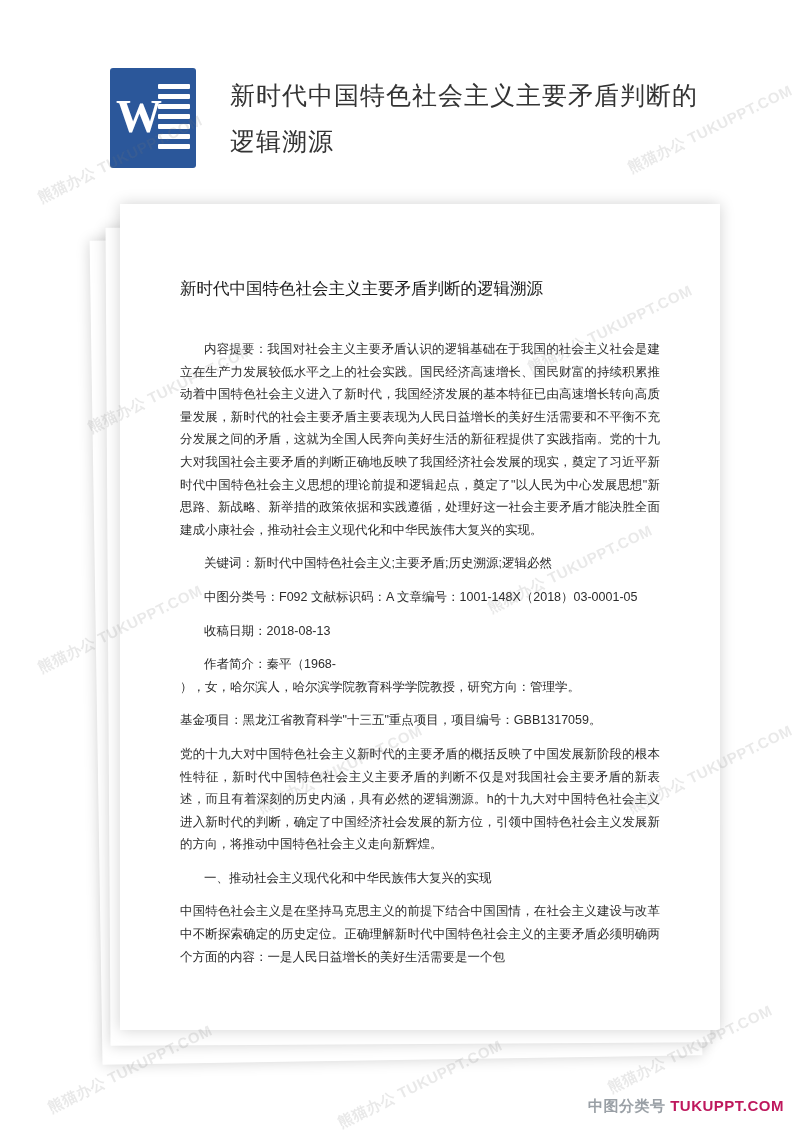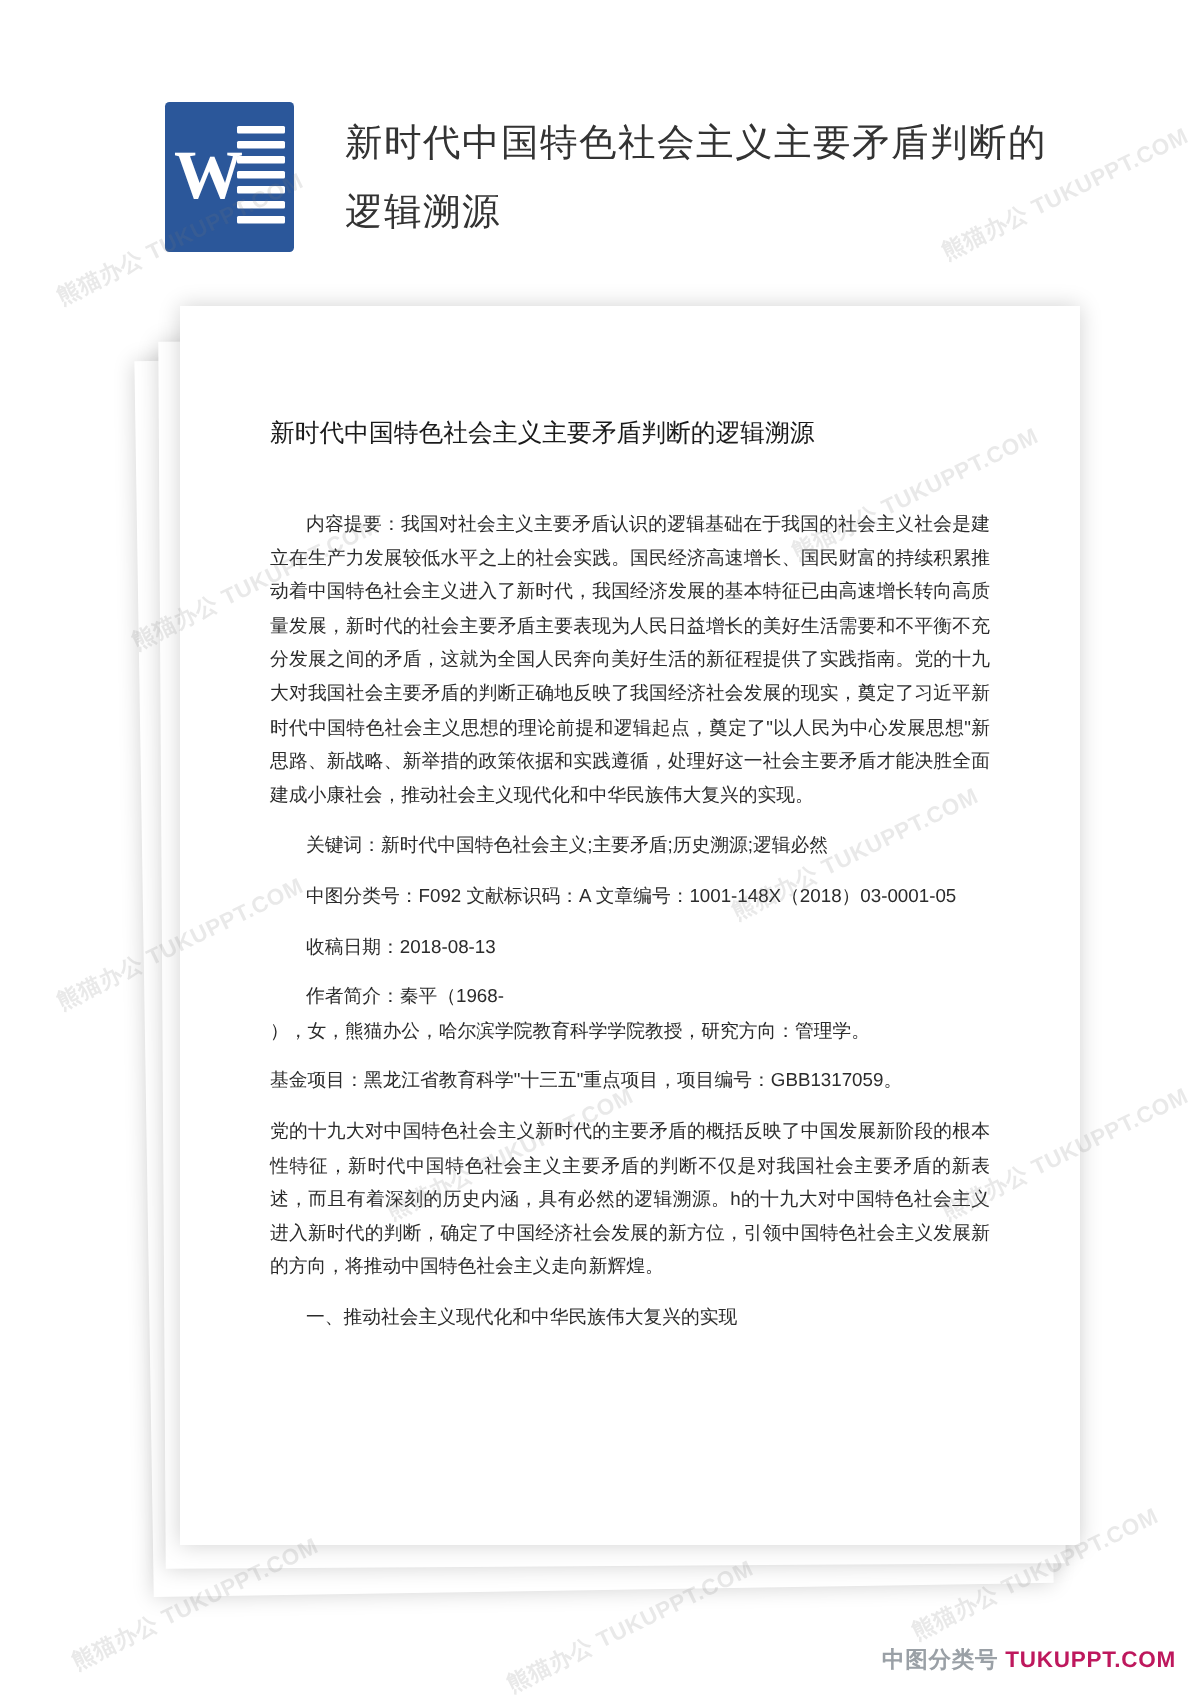--- a/index.html
+++ b/index.html
@@ -106,24 +106,25 @@
 
   <div class="sheet sheet-front">
     <div class="page-inner">
       <div class="p-title">新时代中国特色社会主义主要矛盾判断的逻辑溯源</div>
       <div class="body-col">
         <p class="ind">内容提要：我国对社会主义主要矛盾认识的逻辑基础在于我国的社会主义社会是建立在生产力发展较低水平之上的社会实践。国民经济高速增长、国民财富的持续积累推动着中国特色社会主义进入了新时代，我国经济发展的基本特征已由高速增长转向高质量发展，新时代的社会主要矛盾主要表现为人民日益增长的美好生活需要和不平衡不充分发展之间的矛盾，这就为全国人民奔向美好生活的新征程提供了实践指南。党的十九大对我国社会主要矛盾的判断正确地反映了我国经济社会发展的现实，奠定了习近平新时代中国特色社会主义思想的理论前提和逻辑起点，奠定了"以人民为中心发展思想"新思路、新战略、新举措的政策依据和实践遵循，处理好这一社会主要矛盾才能决胜全面建成小康社会，推动社会主义现代化和中华民族伟大复兴的实现。</p>
         <p class="ind">关键词：新时代中国特色社会主义;主要矛盾;历史溯源;逻辑必然</p>
         <p class="ind">中图分类号：F092 文献标识码：A 文章编号：1001-148X（2018）03-0001-05</p>
         <p class="ind">收稿日期：2018-08-13</p>
         <p class="ind" style="margin-bottom:0">作者简介：秦平（1968-</p>
-        <p class="no-ind">），女，熊猫办公，哈尔滨学院教育科学学院教授，研究方向：管理学。</p>
+        <p class="no-ind">），女，哈尔滨人，哈尔滨学院教育科学学院教授，研究方向：管理学。</p>
         <p class="no-ind gap-top">基金项目：黑龙江省教育科学"十三五"重点项目，项目编号：GBB1317059。</p>
         <p class="no-ind gap-top">党的十九大对中国特色社会主义新时代的主要矛盾的概括反映了中国发展新阶段的根本性特征，新时代中国特色社会主义主要矛盾的判断不仅是对我国社会主要矛盾的新表述，而且有着深刻的历史内涵，具有必然的逻辑溯源。h的十九大对中国特色社会主义进入新时代的判断，确定了中国经济社会发展的新方位，引领中国特色社会主义发展新的方向，将推动中国特色社会主义走向新辉煌。</p>
         <p class="ind">一、推动社会主义现代化和中华民族伟大复兴的实现</p>
+        <p class="no-ind">中国特色社会主义是在坚持马克思主义的前提下结合中国国情，在社会主义建设与改革中不断探索确定的历史定位。正确理解新时代中国特色社会主义的主要矛盾必须明确两个方面的内容：一是人民日益增长的美好生活需要是一个包</p>
       </div>
     </div>
   </div>
 
   <div>
     <div class="wm big" style="left:30px;top:150px;">熊猫办公 TUKUPPT.COM</div>
     <div class="wm big" style="left:620px;top:120px;">熊猫办公 TUKUPPT.COM</div>
     <div class="wm big" style="left:80px;top:380px;">熊猫办公 TUKUPPT.COM</div>
     <div class="wm big" style="left:520px;top:320px;">熊猫办公 TUKUPPT.COM</div>
     <div class="wm big" style="left:30px;top:620px;">熊猫办公 TUKUPPT.COM</div>

